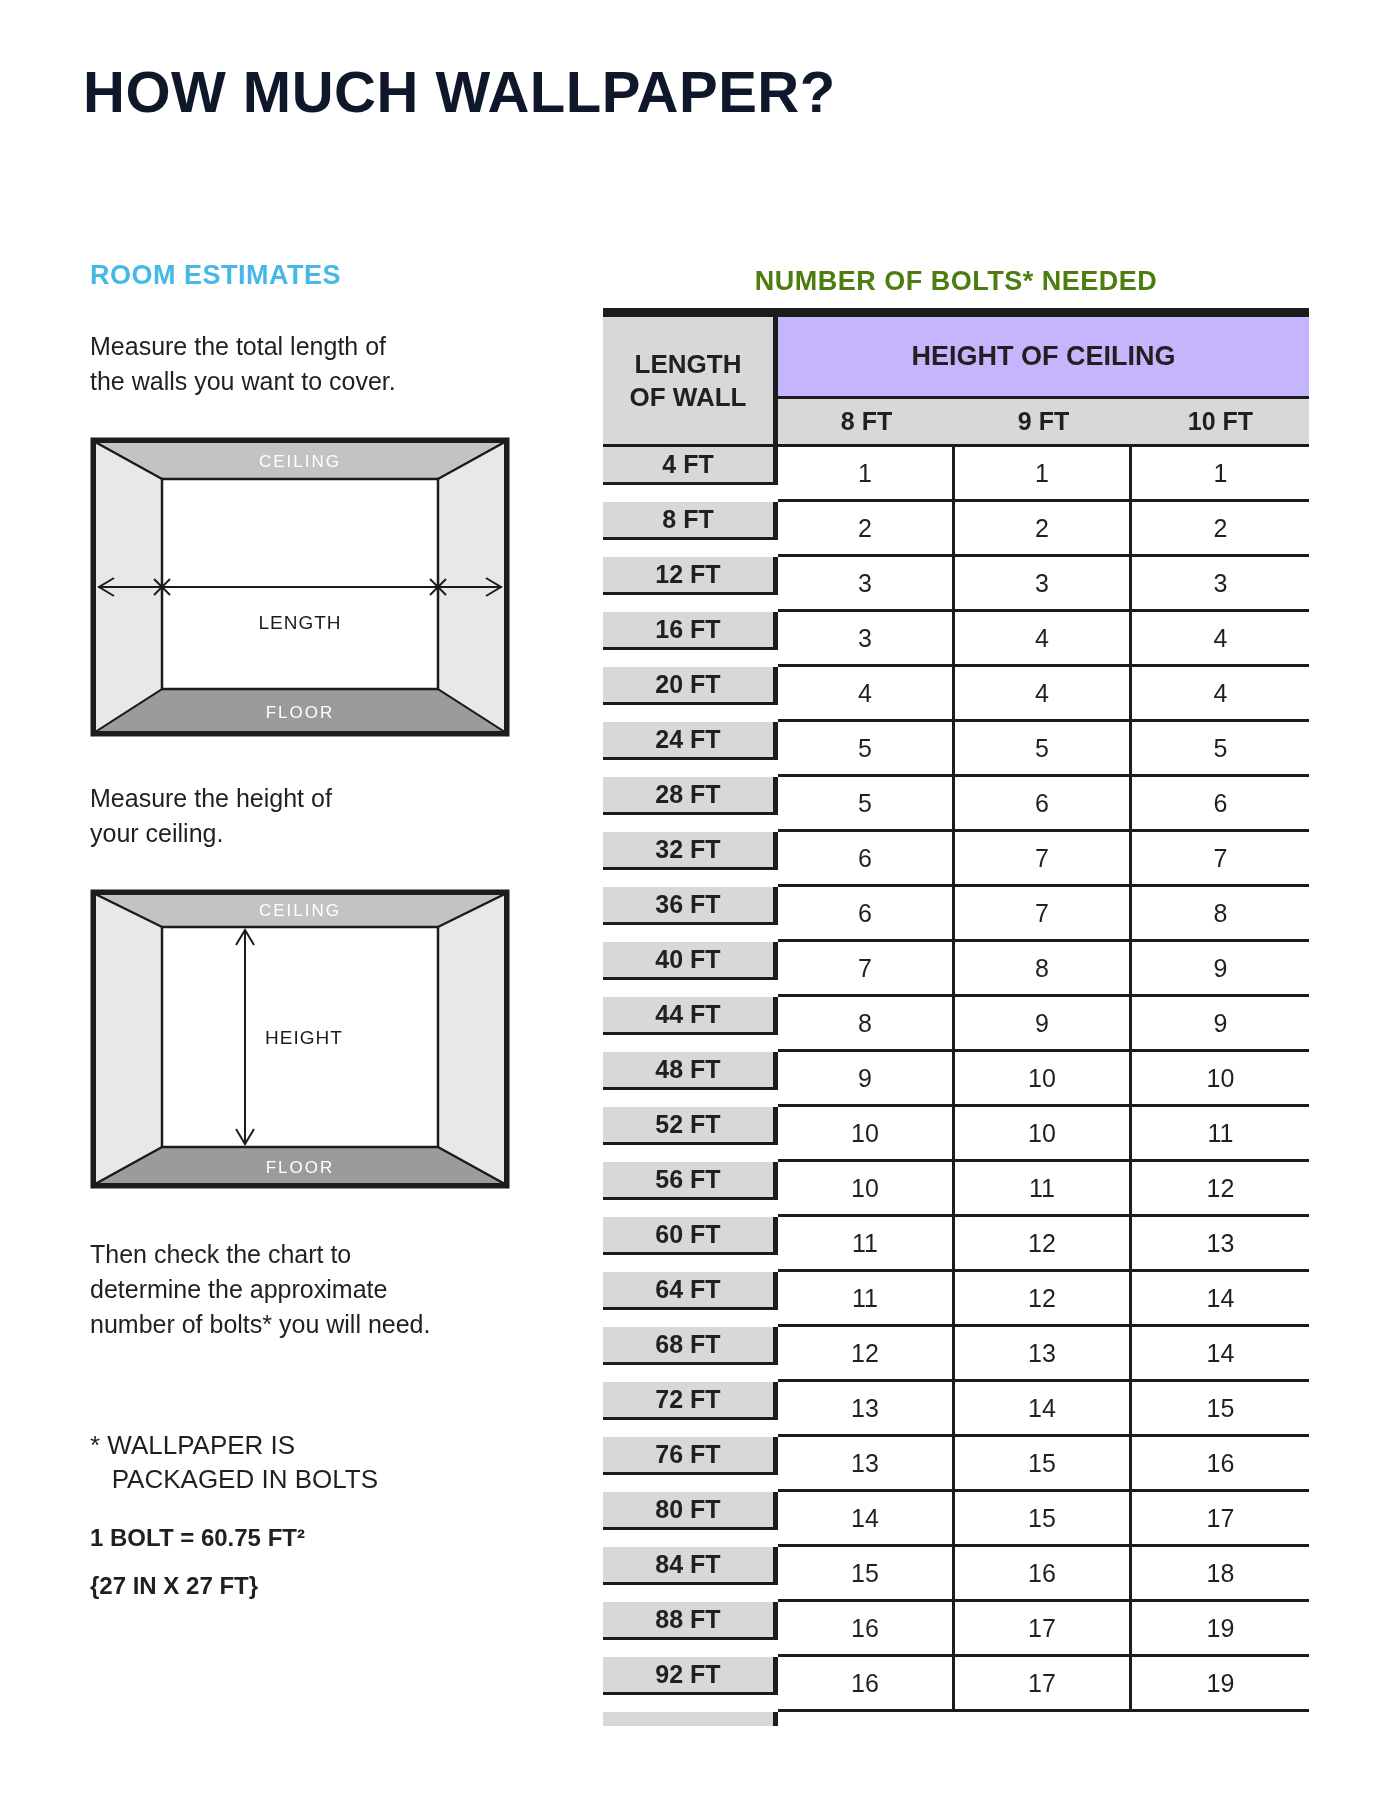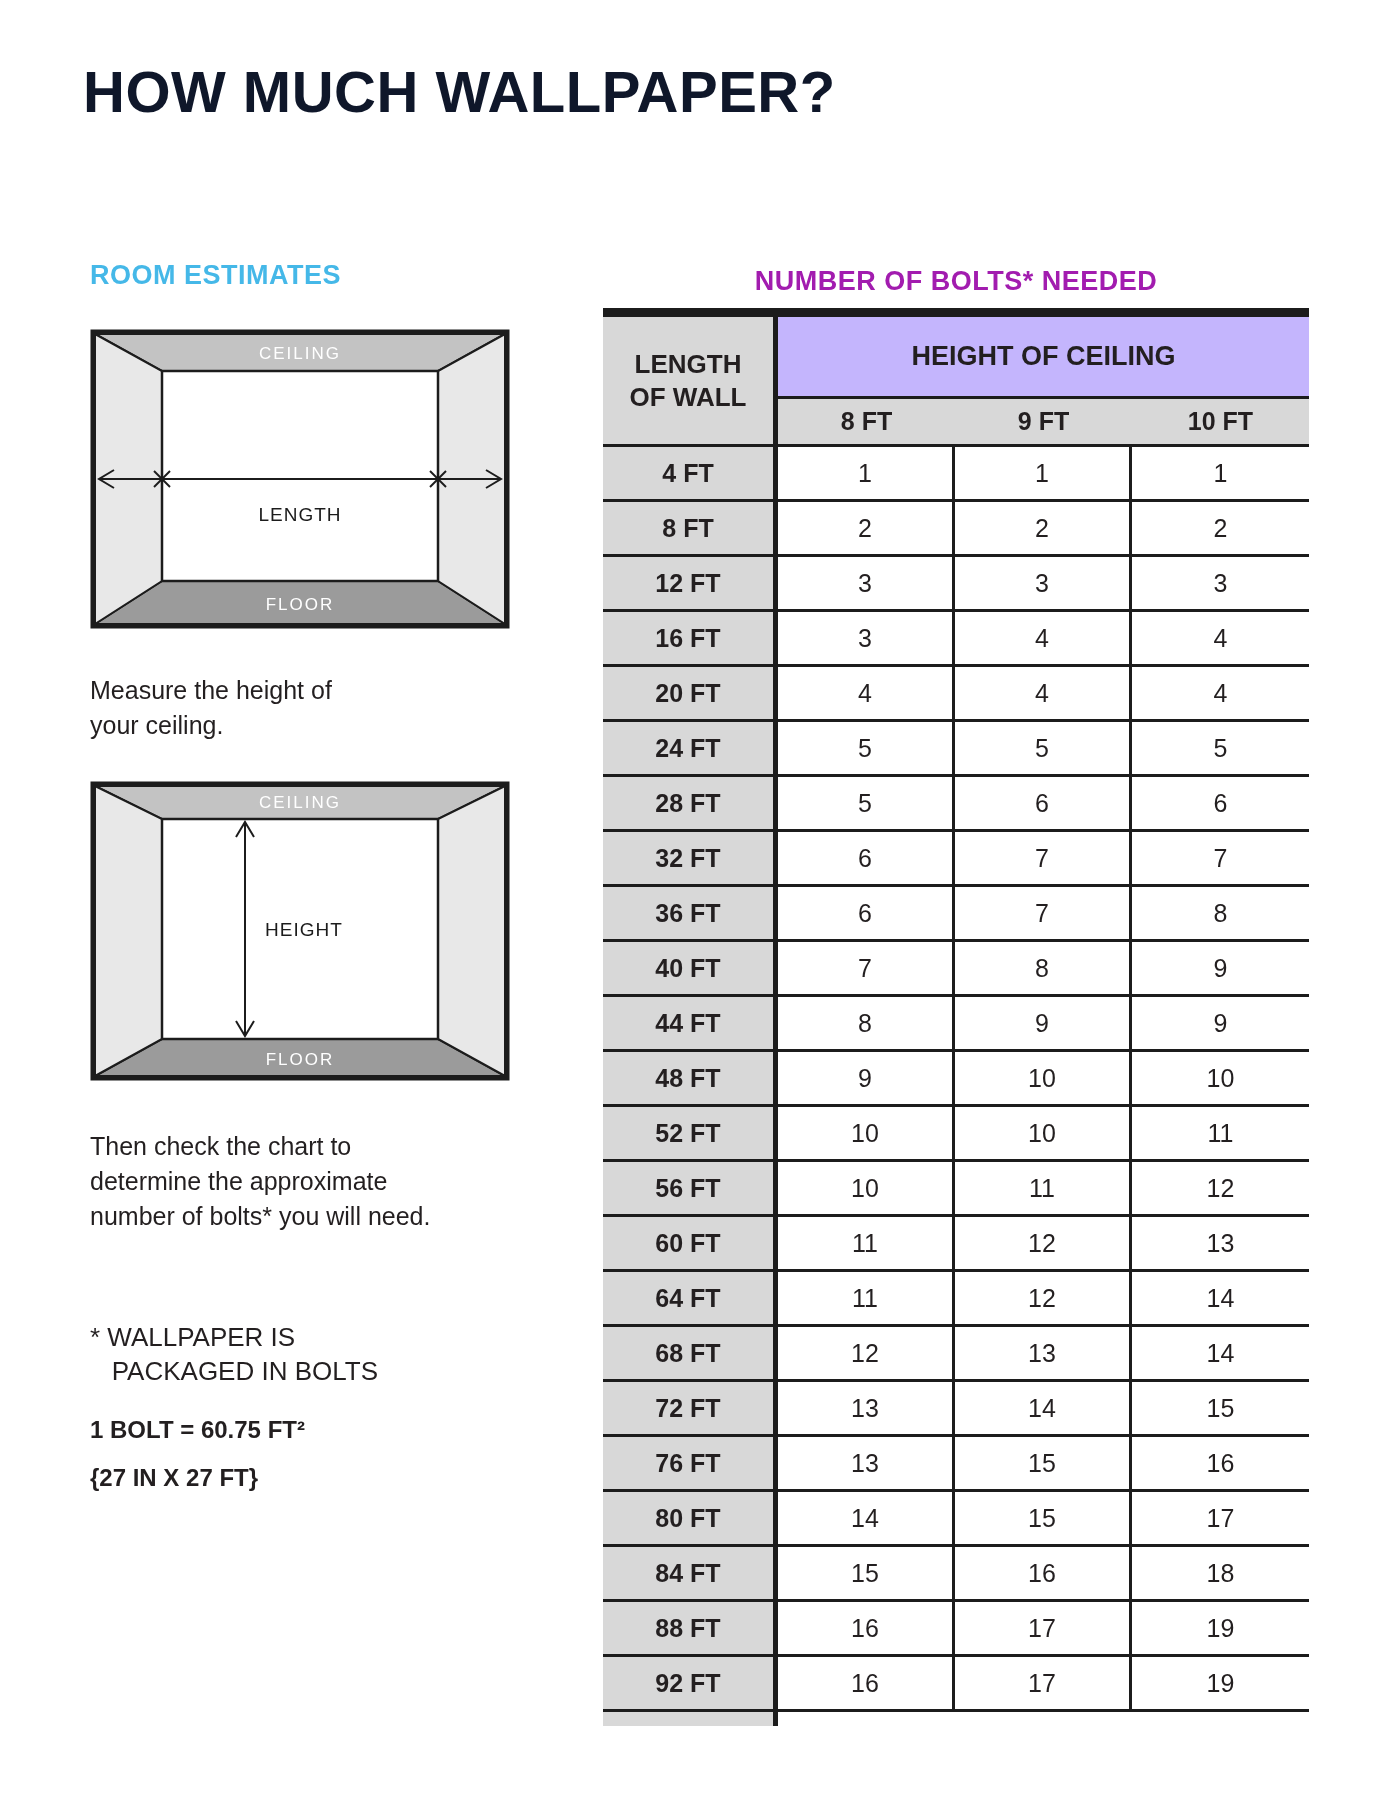--- a/index.html
+++ b/index.html
@@ -36,21 +36,21 @@
   .footnote {
     font-size:26px; font-weight:normal; line-height:34px;
     white-space:pre-wrap; margin-bottom:27px;
   }
   .bolt-line { font-size:24px; font-weight:bold; line-height:30px; }
   .bolt-line.b1 { margin-bottom:18px; }
 
   .table-heading {
     position:absolute; left:603px; top:266px; width:706px;
     text-align:center; font-size:27px; font-weight:bold;
-    color:#a21caf; letter-spacing:0.5px;
+    color:#4d7c0f; letter-spacing:0.5px;
   }
 
   .bolt-table {
     position:absolute; left:603px; top:308px; width:706px;
     display:grid;
     grid-template-columns:175px 177px 177px 177px;
     border-top:9px solid #1c1c1c;
   }
   .cell {
     display:flex; align-items:center; justify-content:center;
@@ -65,21 +65,21 @@
   .group {
     grid-column:2 / span 3; grid-row:1; height:82px;
     background:#c4b5fd; font-weight:bold; font-size:27px;
     border-bottom:3px solid #1c1c1c;
   }
   .subh {
     grid-row:2; height:48px; background:#d8d8d8; font-weight:bold;
     border-bottom:3px solid #1c1c1c;
   }
   .row-label {
-    height:55px; background:#d8d8d8; font-weight:bold;
+    height:38px; background:#d8d8d8; font-weight:bold;
     border-right:5px solid #1c1c1c; border-bottom:3px solid #1c1c1c;
   }
   .data-cell {
     height:55px; background:#ffffff;
     border-right:3px solid #1c1c1c; border-bottom:3px solid #1c1c1c;
   }
   .data-cell.last { border-right:none; }
   .footer-strip {
     grid-column:1; height:14px; background:#d8d8d8;
     border-right:5px solid #1c1c1c;
@@ -88,20 +88,22 @@
 </head>
 <body>
 
 <div class="page">
 
   <h1 class="title">HOW MUCH WALLPAPER?</h1>
 
   <div class="left-col">
     <h2 class="section-heading">ROOM ESTIMATES</h2>
 
+    <p class="para p1">Measure the total length of
+the walls you want to cover.</p>
 
     <svg class="diagram d1" viewBox="0 0 420 300">
       <rect x="3" y="3" width="414" height="294" fill="#ffffff" stroke="#1c1c1c" stroke-width="5"></rect>
       <polygon points="5,5 415,5 348,42 72,42" fill="#c3c3c3" stroke="#1c1c1c" stroke-width="2"></polygon>
       <polygon points="72,252 348,252 415,295 5,295" fill="#9b9b9b" stroke="#1c1c1c" stroke-width="2"></polygon>
       <polygon points="5,5 72,42 72,252 5,295" fill="#e8e8e8" stroke="#1c1c1c" stroke-width="2"></polygon>
       <polygon points="415,5 348,42 348,252 415,295" fill="#e8e8e8" stroke="#1c1c1c" stroke-width="2"></polygon>
       <rect x="72" y="42" width="276" height="210" fill="#ffffff" stroke="#1c1c1c" stroke-width="2.5"></rect>
       <text x="210" y="30" text-anchor="middle" font-size="17" letter-spacing="2" fill="#ffffff">CEILING</text>
       <text x="210" y="281" text-anchor="middle" font-size="17" letter-spacing="2" fill="#ffffff">FLOOR</text>

